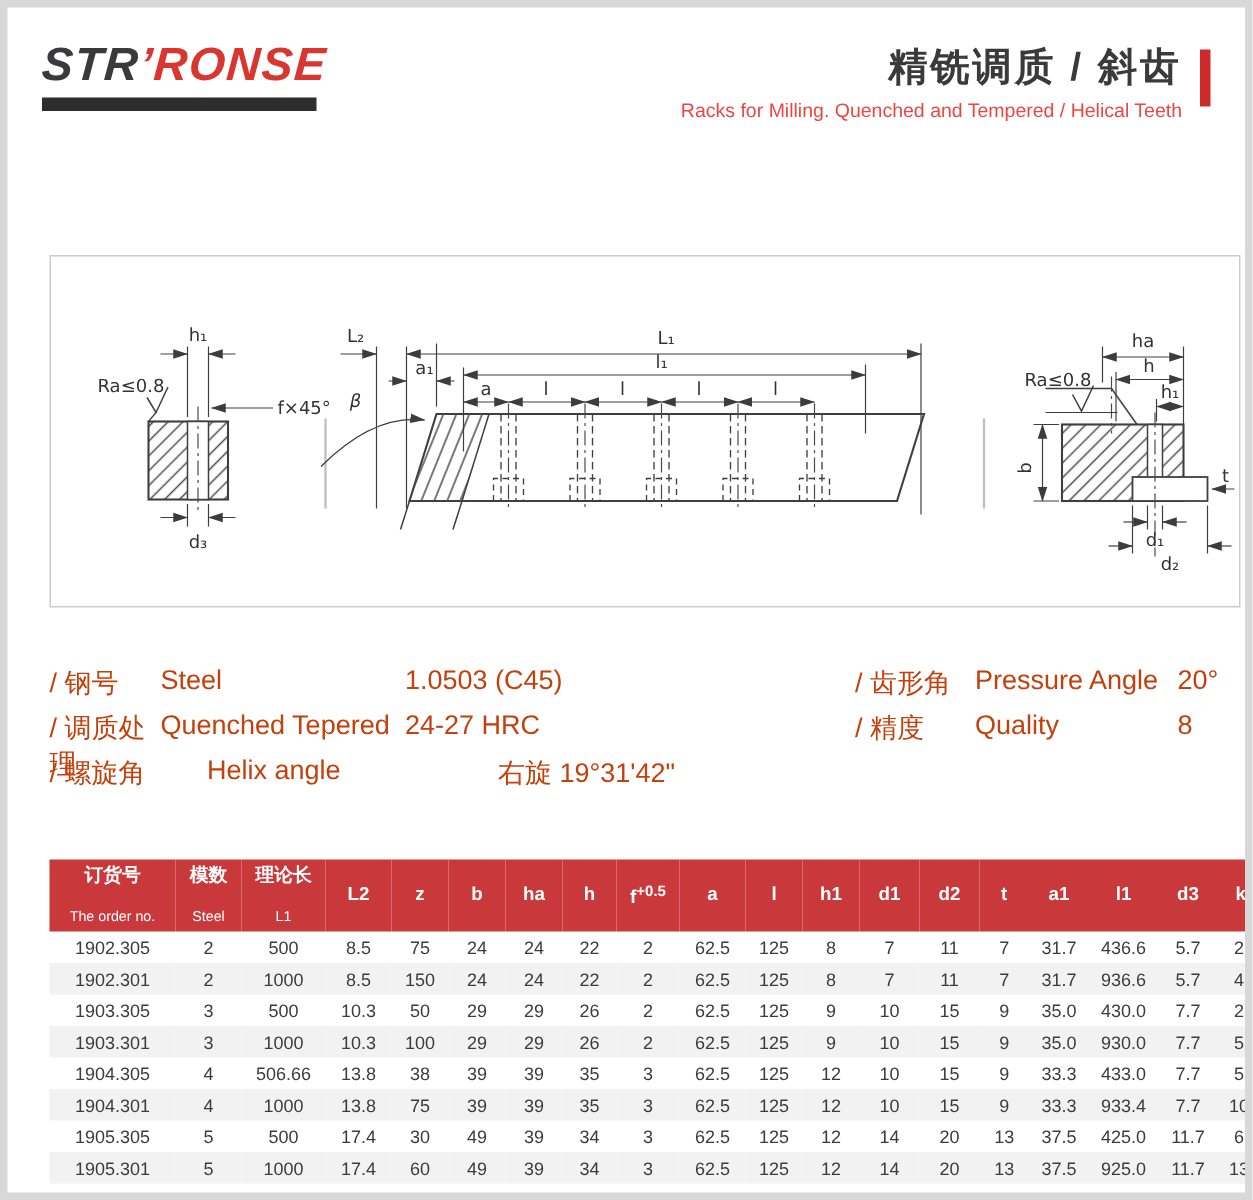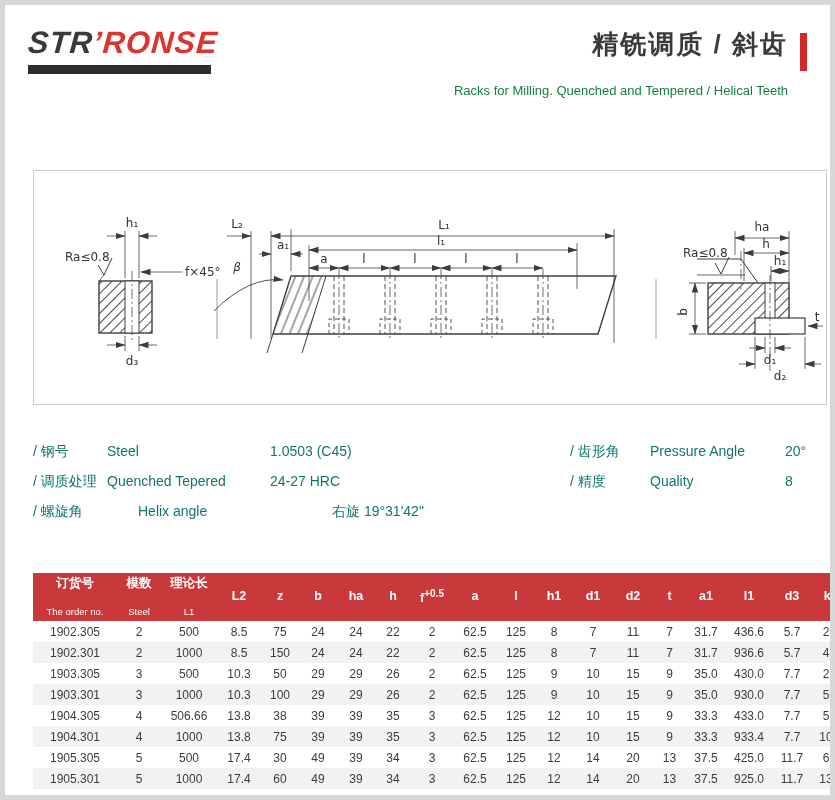--- a/index.html
+++ b/index.html
@@ -8,31 +8,31 @@
   .page{position:absolute;inset:5px;background:#ffffff;overflow:hidden;}
 
   
   .logo{position:absolute;left:23px;top:20px;}
   .logo-text{font-size:31px;font-weight:bold;font-style:italic;letter-spacing:1px;
              color:#3a3a3c;transform:skewX(-4deg);}
   .logo-red{color:#d8362f;}
   .logo-bar{width:183px;height:9px;background:#2d2d2d;margin-top:4px;}
   .title-block{position:absolute;right:42px;top:22px;text-align:right;}
   .title-zh{font-size:26px;font-weight:bold;color:#3a3a3a;letter-spacing:2px;}
-  .title-en{font-size:13px;color:#15803d;margin-top:21px;}
+  .title-en{font-size:13px;color:#ef4444;margin-top:4px;}
   .red-bar{position:absolute;right:23px;top:28px;width:7px;height:38px;background:#cf2a2a;}
 
   
   .drawing-box{position:absolute;left:28px;top:165px;width:777px;height:233px;
                border:1px solid #cccccc;background:#fff;padding-left:15px;}
   .drawing-box svg{display:block;}
   svg text{font-family:"DejaVu Sans",sans-serif;font-size:12px;fill:#333;}
 
   
-  .spec-row{position:absolute;display:flex;font-size:14px;color:#0f766e;}
+  .spec-row{position:absolute;display:flex;font-size:18px;color:#c2410c;}
   .spec-zh{width:74px;}
   .spec-en{width:163px;}
   .spec-right .spec-zh{width:80px;}
   .spec-right .spec-en{width:135px;}
 
   
   .parts-table{position:absolute;left:28px;top:568px;width:779px;border-collapse:collapse;
                table-layout:fixed;}
   .parts-table th{background:#c9393b;color:#fff;font-size:12.5px;font-weight:bold;
                   height:48px;text-align:center;vertical-align:middle;padding:0;line-height:1.1;}

